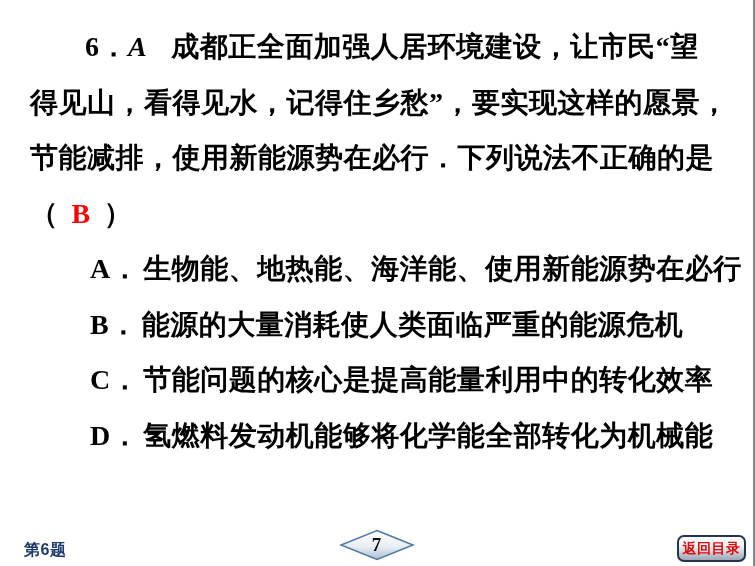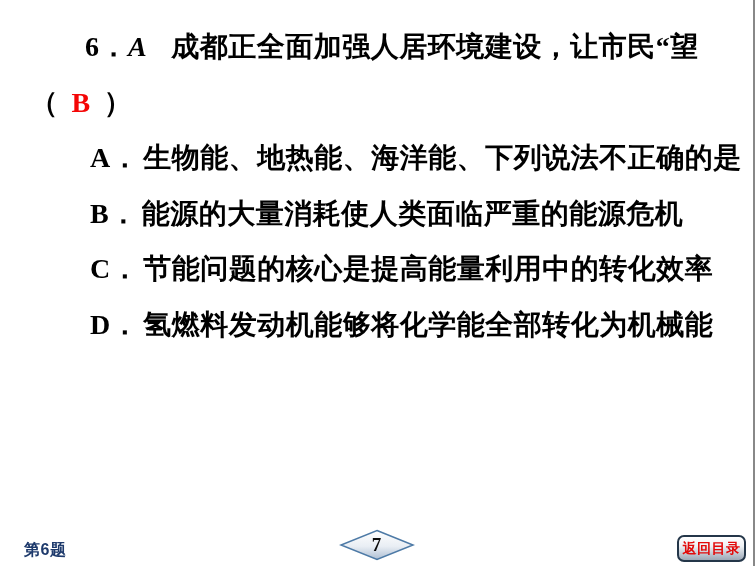--- a/index.html
+++ b/index.html
@@ -97,25 +97,27 @@
   }
 </style>
 </head>
 <body>
 
 <div class="slide">
 
   <div class="question">
     <div class="q-line first"><span class="q-num">6．</span><span class="q-ans-inline">A</span><span>成都正全面加强人居环境建设，让市民“望</span></div>
 
+    <div class="q-line"><span>得见山，看得见水，记得住乡愁”，要实现这样的愿景，</span></div>
 
+    <div class="q-line"><span>节能减排，使用新能源势在必行．下列说法不正确的是</span></div>
 
     <div class="q-line"><span>（</span><span class="answer-letter">B</span><span>）</span></div>
 
-    <div class="q-line option"><span class="opt-label">A．</span><span>生物能、地热能、海洋能、下列说法不正确的是</span></div>
+    <div class="q-line option"><span class="opt-label">A．</span><span>生物能、地热能、海洋能、使用新能源势在必行</span></div>
 
     <div class="q-line option"><span class="opt-label">B．</span><span>能源的大量消耗使人类面临严重的能源危机</span></div>
 
     <div class="q-line option"><span class="opt-label">C．</span><span>节能问题的核心是提高能量利用中的转化效率</span></div>
 
     <div class="q-line option"><span class="opt-label">D．</span><span>氢燃料发动机能够将化学能全部转化为机械能</span></div>
   </div>
 
   <div class="footer-ref">第6题</div>
 

